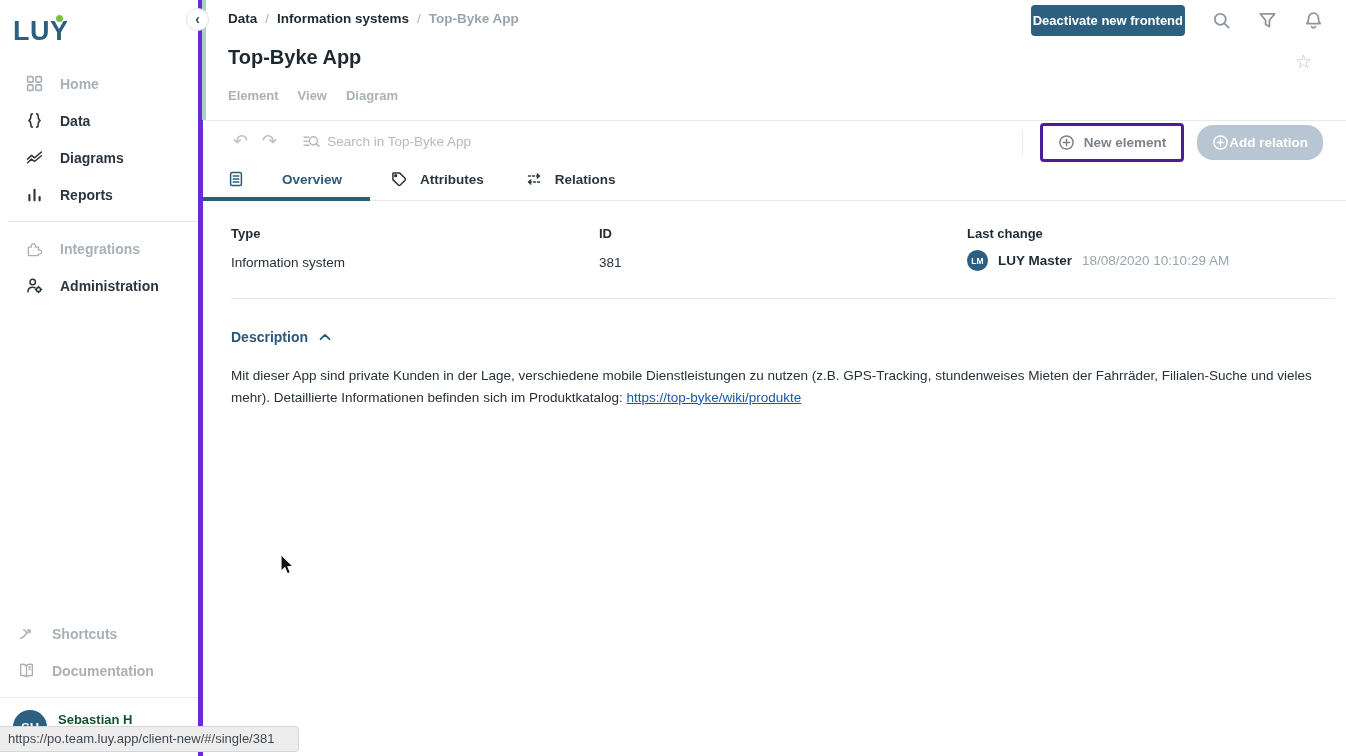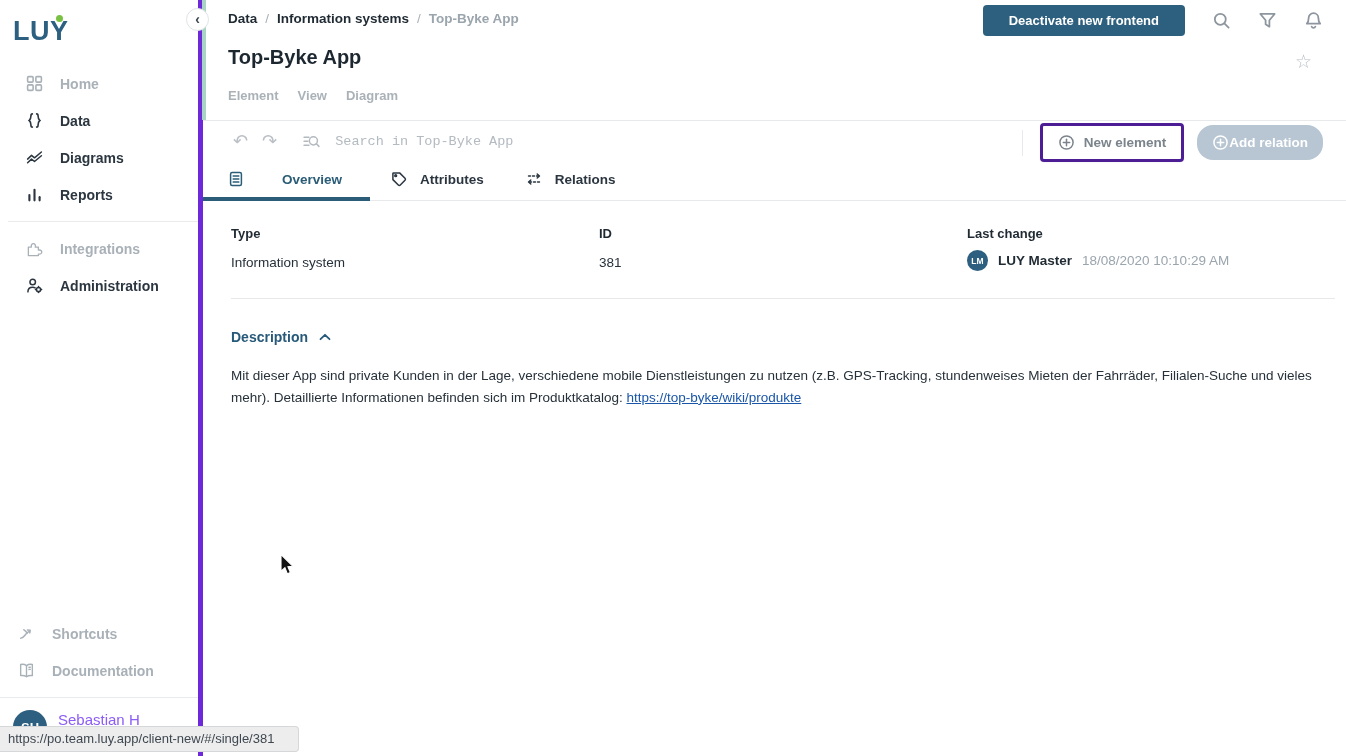--- a/index.html
+++ b/index.html
@@ -23,53 +23,53 @@
   .nav-item { display:flex; align-items:center; gap:17px; height:37px; padding-left:17px;
           font-size:14px; font-weight:600; color:#2b3640; cursor:pointer; }
   .nav-item .ni { width:18px; display:flex; justify-content:center; color:#2b3640; }
   .nav-item.disabled, .nav-item.disabled .ni { color:#a9b1b8; }
   .nav-sep { border-top:1px solid #e9ebed; margin:8px 0; }
   .sidebar-bottom { margin-top:auto; }
   .user-box { display:flex; align-items:center; gap:11px; padding:12px 0 12px 13px;
           border-top:1px solid #e9ebed; margin-top:8px; }
   .avatar { width:34px; height:34px; border-radius:50%; background:#2d5f80; color:#fff;
           display:flex; align-items:center; justify-content:center; font-size:13px; font-weight:700; }
-  .user-name { font-size:15px; font-weight:400; color:#8b5cf6; }
+  .user-name { font-size:13px; font-weight:700; color:#14532d; }
   .user-handle { font-size:12px; color:#9aa5ad; margin-top:2px; }
 
   
   .teal-line { position:absolute; left:202px; top:0; width:4px; height:120px; background:#a7d4c5; z-index:5; }
   .collapse-btn { position:absolute; left:186px; top:8px; width:23px; height:23px; border-radius:50%;
           background:#fff; border:1px solid #dfe3e6; z-index:6; display:flex; align-items:center;
           justify-content:center; color:#3c4650; font-size:14px; font-weight:700; cursor:pointer; padding-bottom:2px;}
 
   
   .main { position:absolute; left:203px; top:0; right:0; height:756px; }
   .header { position:relative; height:120px; }
   .breadcrumb { position:absolute; left:25px; top:11px; font-size:13.5px; font-weight:700;
           color:#1f2a33; display:flex; gap:8px; align-items:center; }
   .crumb { cursor:pointer; }
   .crumb-sep { color:#aab2b8; font-weight:400; }
   .crumb-current { color:#9aa5ad; }
   .top-controls { position:absolute; right:23px; top:5px; display:flex; align-items:center; gap:27px; }
   .btn-primary { background:#2d5f7e; color:#fff; font-size:13px; font-weight:700; border:none;
-          border-radius:4px; padding:8px 26px; cursor:pointer; font-family:inherit; }
+          border-radius:4px; padding:8px 2px; cursor:pointer; font-family:inherit; }
   .icon-btn { color:#8d969e; cursor:pointer; background:none; border:none; padding:0; }
   .page-title { position:absolute; left:25px; top:46px; font-size:20px; font-weight:700; color:#1d2730; }
   .star-btn { position:absolute; right:34px; top:50px; color:#b7bec4; font-size:19px;
           background:none; border:none; cursor:pointer; }
   .subtabs { position:absolute; left:25px; top:88px; display:flex; gap:19px; font-size:13px;
           color:#aab2b8; font-weight:600; }
   .subtab { cursor:pointer; }
 
   .panel { position:absolute; left:0; right:0; top:120px; bottom:0; border-top:1px solid #e7e9eb; }
   .toolbar { position:relative; height:40px; display:flex; align-items:center; padding-left:30px; }
   .tool-ic { color:#b9bfc5; font-size:18px; background:none; border:none; cursor:pointer; padding:0; }
   .tool-ic + .tool-ic { margin-left:14px; }
-  .search-wrap { display:flex; align-items:center; gap:15px; margin-left:26px; color:#b3bac0;font-family:Liberation Mono, monospace; }
+  .search-wrap { display:flex; align-items:center; gap:7px; margin-left:26px; color:#b3bac0; }
   .search-input { border:none; outline:none; font-size:13.5px; width:320px; color:#27313a;
           font-family:inherit; background:transparent; }
   .search-input::placeholder { color:#b3bac0; }
   .toolbar-right { position:absolute; right:23px; top:2px; display:flex; align-items:center; gap:13px; }
   .vdiv { width:1px; height:26px; background:#e7e9eb; margin-right:4px; }
   .btn-ghost { display:flex; align-items:center; gap:9px; background:#fff; border:3px solid #4c1d95;
           box-shadow:0 1px 2px rgba(0,0,0,.04); color:#7b848c; font-size:13.5px; font-weight:600;
           border-radius:4px; padding:8px 15px; cursor:pointer; font-family:inherit; }
   .btn-muted { display:flex; align-items:center; background:#b7c6d2; border:none; color:#fff;
           font-size:13.5px; font-weight:700; border-radius:16px; padding:9px 15px; cursor:pointer;

